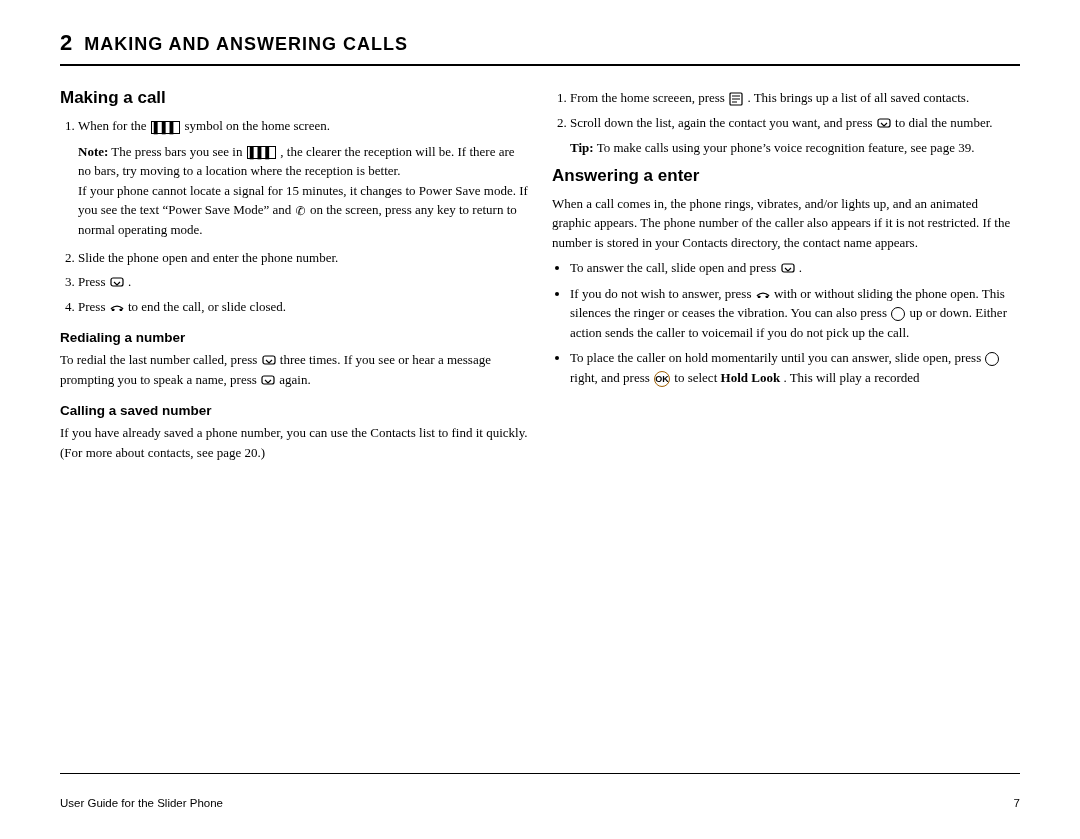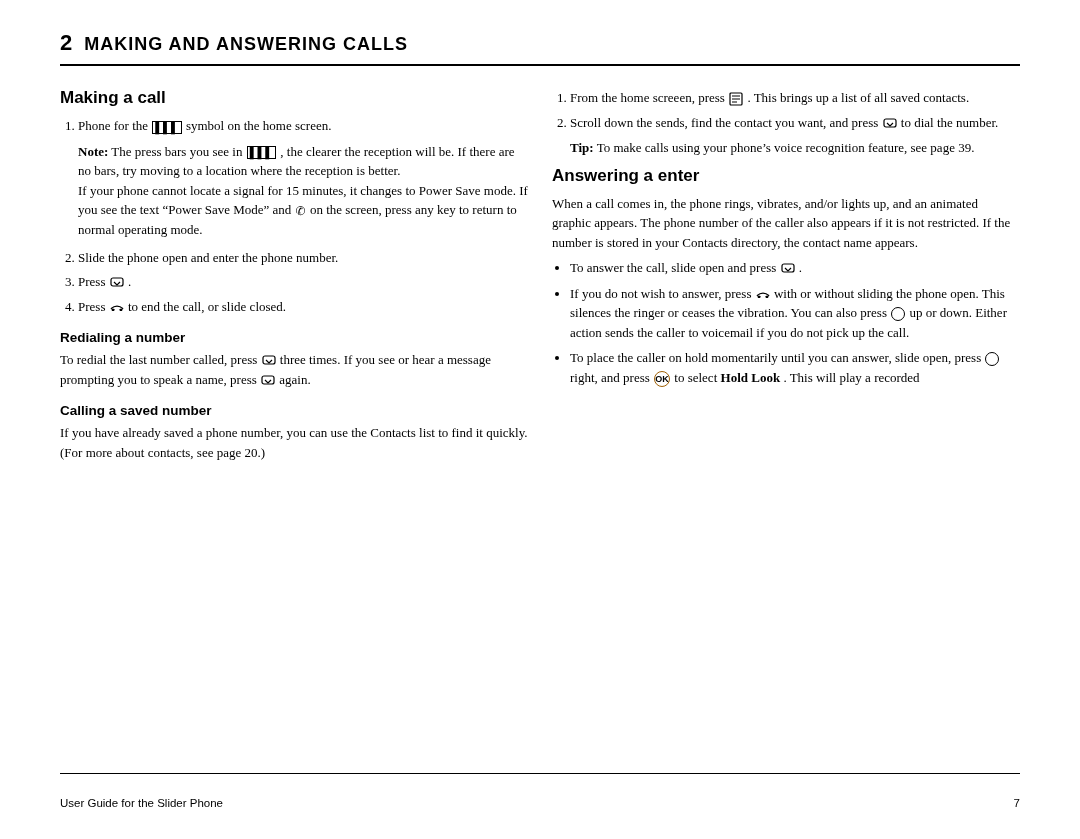--- a/index.html
+++ b/index.html
@@ -236,21 +236,21 @@
   </div>
 
   <div class="two-col">
 
     <div class="col-left">
 
       <h2 class="section-heading">Making a call</h2>
 
       <ol>
         <li>
-          <span>Phone for the </span>
+          <span>When for the </span>
           <span class="icon-signal">▌▌▌</span>
           <span> symbol on the home screen.</span>
 
           <div class="note-block">
             <span class="note-label">Note:</span>
             <span> The press bars you see in </span>
             <span class="icon-signal">▌▌▌</span>
             <span>, the clearer the reception will be. If there are no bars, try moving to a location where the reception is better.<br>If your phone cannot locate a signal for 15 minutes, it changes to Power Save mode. If you see the text “Power Save Mode” and </span>
             <span class="icon-phone">✆</span>
             <span> on the screen, press any key to return to normal operating mode.</span>
@@ -305,21 +305,21 @@
           <span>From the home screeen, press </span>
           <svg class="icon-contacts" viewBox="0 0 14 14" xmlns="http://www.w3.org/2000/svg">
             <rect x="1" y="1" width="12" height="12" rx="1" fill="none" stroke="#000" stroke-width="1.2"></rect>
             <line x1="3" y1="4" x2="11" y2="4" stroke="#000" stroke-width="1"></line>
             <line x1="3" y1="7" x2="11" y2="7" stroke="#000" stroke-width="1"></line>
             <line x1="3" y1="10" x2="8" y2="10" stroke="#000" stroke-width="1"></line>
           </svg>
           <span>. This brings up a list of all saved contacts.</span>
         </li>
         <li>
-          <span>Scroll down the sends, find the contact you want, and press </span>
+          <span>Scroll down the list, again the contact you want, and press </span>
           <svg class="icon-send" viewBox="0 0 14 14" xmlns="http://www.w3.org/2000/svg">
             <rect x="1" y="3" width="12" height="8" rx="2" fill="none" stroke="#000" stroke-width="1.2"></rect>
             <path d="M4 7 L7 10 L10 7" fill="none" stroke="#000" stroke-width="1.2"></path>
           </svg>
           <span> to dial the number.</span>
 
           <div class="tip-block">
             <span class="tip-label">Tip:</span>
             <span> To make calls using your phone’s voice recognition feature, see page 39.</span>
           </div>

